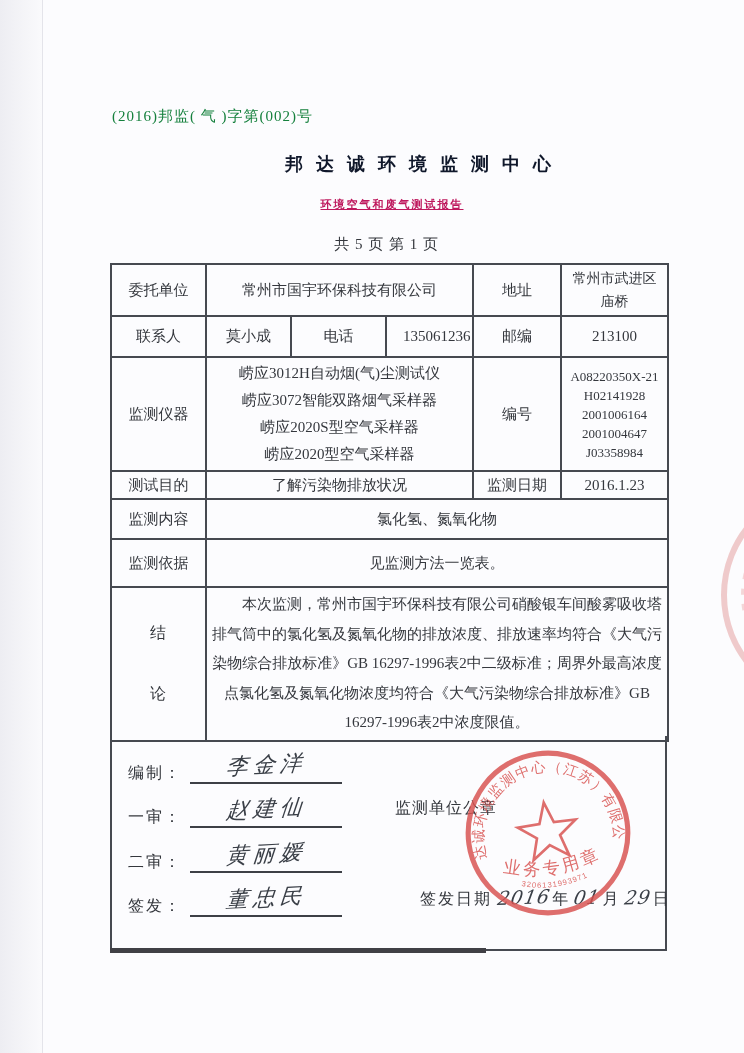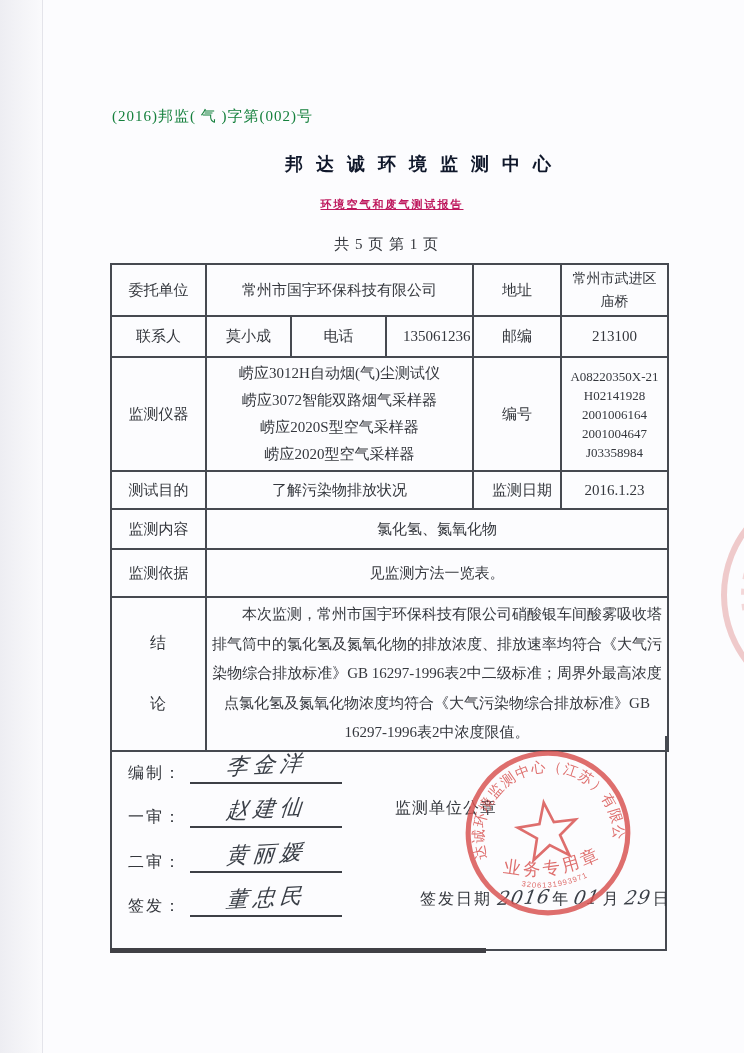--- a/index.html
+++ b/index.html
@@ -121,24 +121,24 @@
       </td>
       <td>编号</td>
       <td class="serial-cell">
         <div>A08220350X-21</div>
         <div>H02141928</div>
         <div>2001006164</div>
         <div>2001004647</div>
         <div>J03358984</div>
       </td>
     </tr>
-    <tr style="height:38px">
+    <tr style="height:28px">
       <td>测试目的</td>
       <td colspan="3">了解污染物排放状况</td>
-      <td style="padding:2px 8px;text-align:right;">监测日期</td>
+      <td style="padding:2px 8px;">监测日期</td>
       <td>2016.1.23</td>
     </tr>
     <tr style="height:40px">
       <td>监测内容</td>
       <td colspan="5" class="left-val">氯化氢、氮氧化物</td>
     </tr>
     <tr style="height:48px">
       <td>监测依据</td>
       <td colspan="5" class="left-val">见监测方法一览表。</td>
     </tr>

